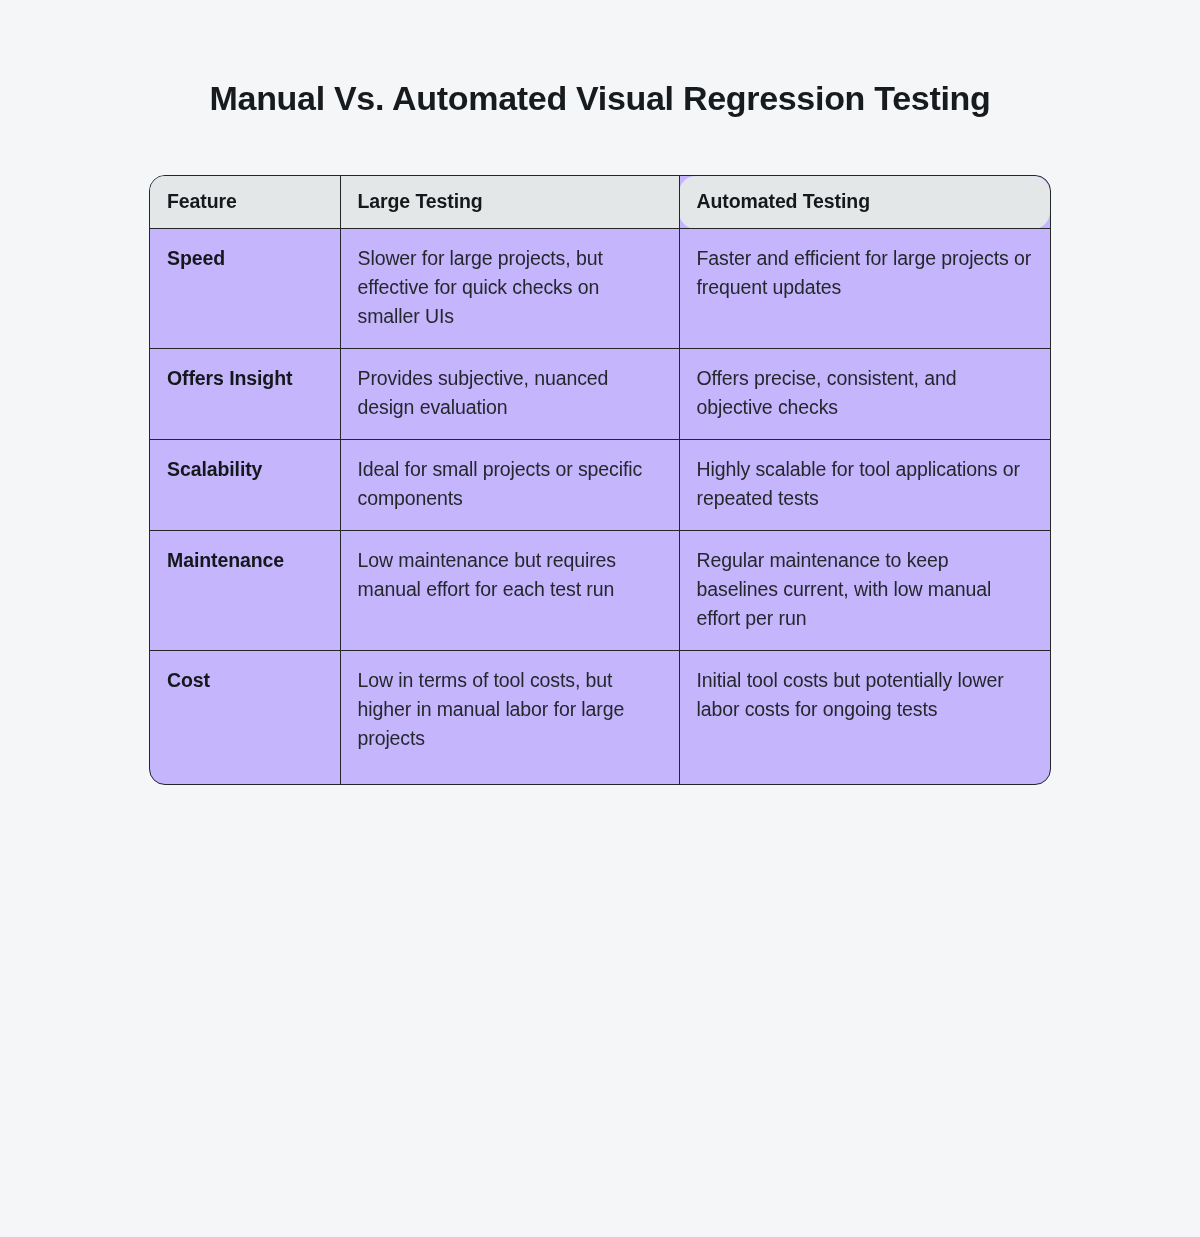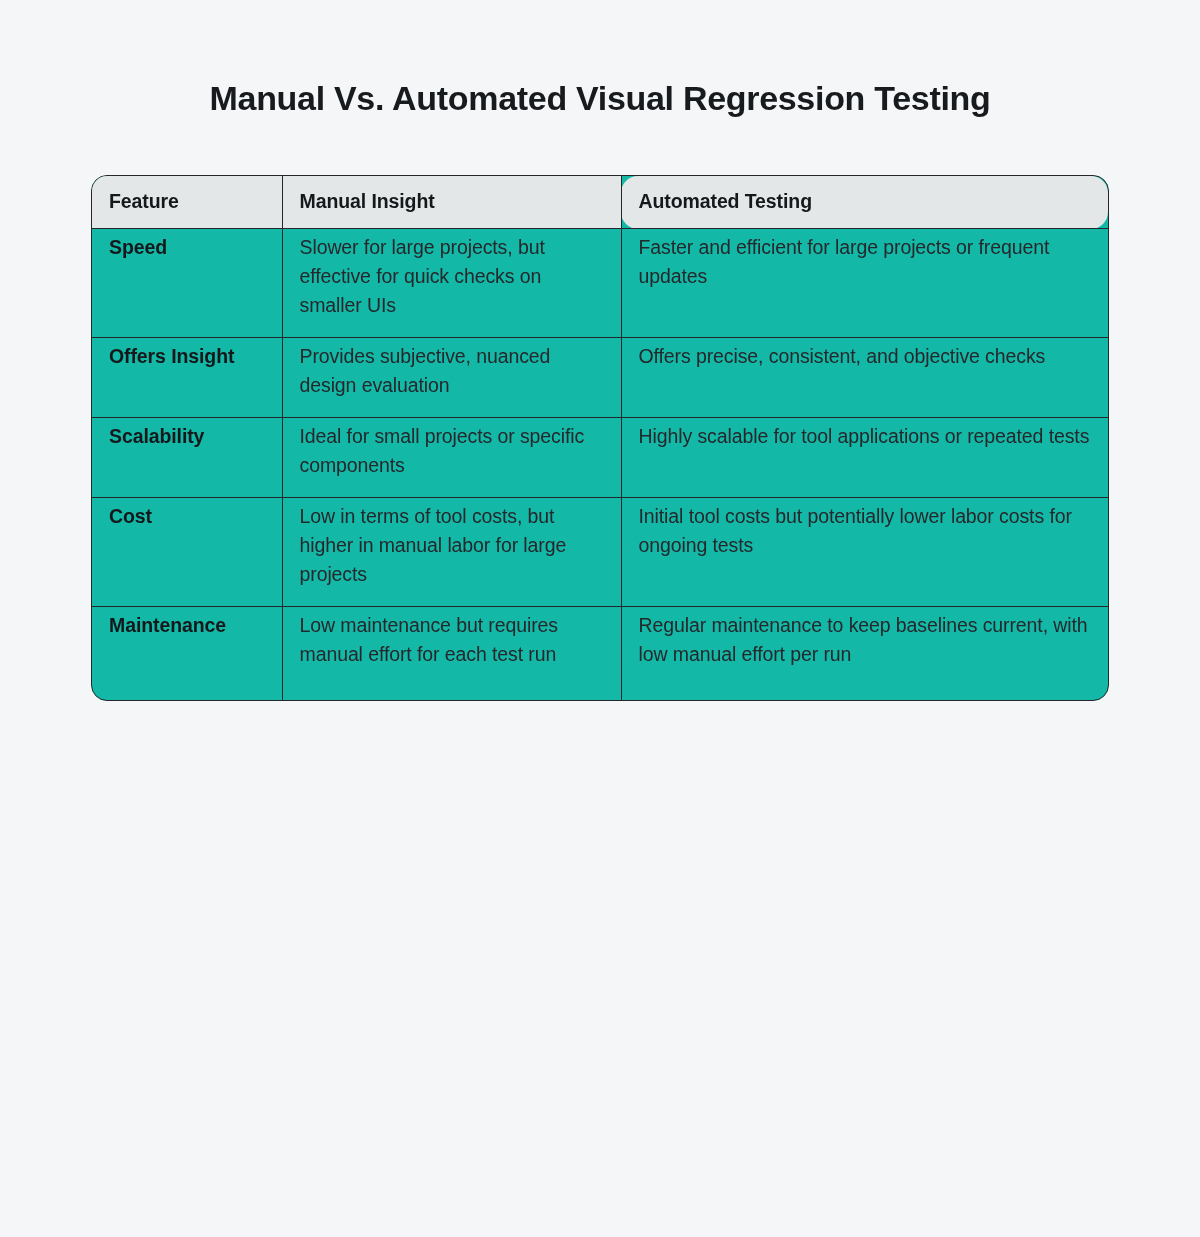--- a/index.html
+++ b/index.html
@@ -17,24 +17,24 @@
   .page-title {
     margin: 78px 0 16px 0;
     text-align: center;
     font-size: 34px;
     line-height: 40px;
     font-weight: 700;
     letter-spacing: -0.3px;
     color: #181b1e;
   }
   .table-wrap {
-    width: 1018px;
+    width: 902px;
     margin: 57px auto 0 auto;
     box-sizing: border-box;
-    background: #14b8a6;
+    background: #c4b5fd;
     border: 1.5px solid #24262a;
     border-radius: 16px;
     overflow: hidden;
   }
   table.compare {
     width: 100%;
     border-collapse: collapse;
     table-layout: fixed;
   }
   col.c-feature   { width: 190px; }
@@ -42,21 +42,21 @@
   col.c-automated { width: auto;  }
 
   .compare th, .compare td {
     border-right: 1.5px solid #24262a;
     border-bottom: 1.5px solid #24262a;
     vertical-align: top;
     text-align: left;
     font-size: 19.5px;
     line-height: 29px;
     letter-spacing: -0.1px;
-    padding: 4px 18px 17px 17px;
+    padding: 15px 18px 17px 17px;
     word-wrap: break-word;
   }
   .compare th:last-child, .compare td:last-child {
     border-right: none;
     border-radius: 17px;
   }
   .compare tbody tr:last-child th,
   .compare tbody tr:last-child td {
     border-bottom: none;
   }
@@ -83,45 +83,45 @@
 <div class="table-wrap">
   <table class="compare">
     <colgroup>
       <col class="c-feature">
       <col class="c-manual">
       <col class="c-automated">
     </colgroup>
     <thead>
       <tr>
         <th>Feature</th>
-        <th>Manual Insight</th>
+        <th>Large Testing</th>
         <th>Automated Testing</th>
       </tr>
     </thead>
     <tbody>
       <tr>
         <th class="feat">Speed</th>
         <td>Slower for large projects, but effective for quick checks on smaller UIs</td>
         <td>Faster and efficient for large projects or frequent updates</td>
       </tr>
       <tr>
         <th class="feat">Offers Insight</th>
         <td>Provides subjective, nuanced design evaluation</td>
         <td>Offers precise, consistent, and objective checks</td>
       </tr>
       <tr>
         <th class="feat">Scalability</th>
         <td>Ideal for small projects or specific components</td>
         <td>Highly scalable for tool applications or repeated tests</td>
       </tr>
       <tr>
+        <th class="feat">Maintenance</th>
+        <td>Low maintenance but requires manual effort for each test run</td>
+        <td>Regular maintenance to keep baselines current, with low manual effort per run</td>
+      </tr>
+      <tr>
         <th class="feat">Cost</th>
         <td>Low in terms of tool costs, but higher in manual labor for large projects</td>
         <td>Initial tool costs but potentially lower labor costs for ongoing tests</td>
-      </tr>
-      <tr>
-        <th class="feat">Maintenance</th>
-        <td>Low maintenance but requires manual effort for each test run</td>
-        <td>Regular maintenance to keep baselines current, with low manual effort per run</td>
       </tr>
     </tbody>
   </table>
 </div>
 
 </body></html>

